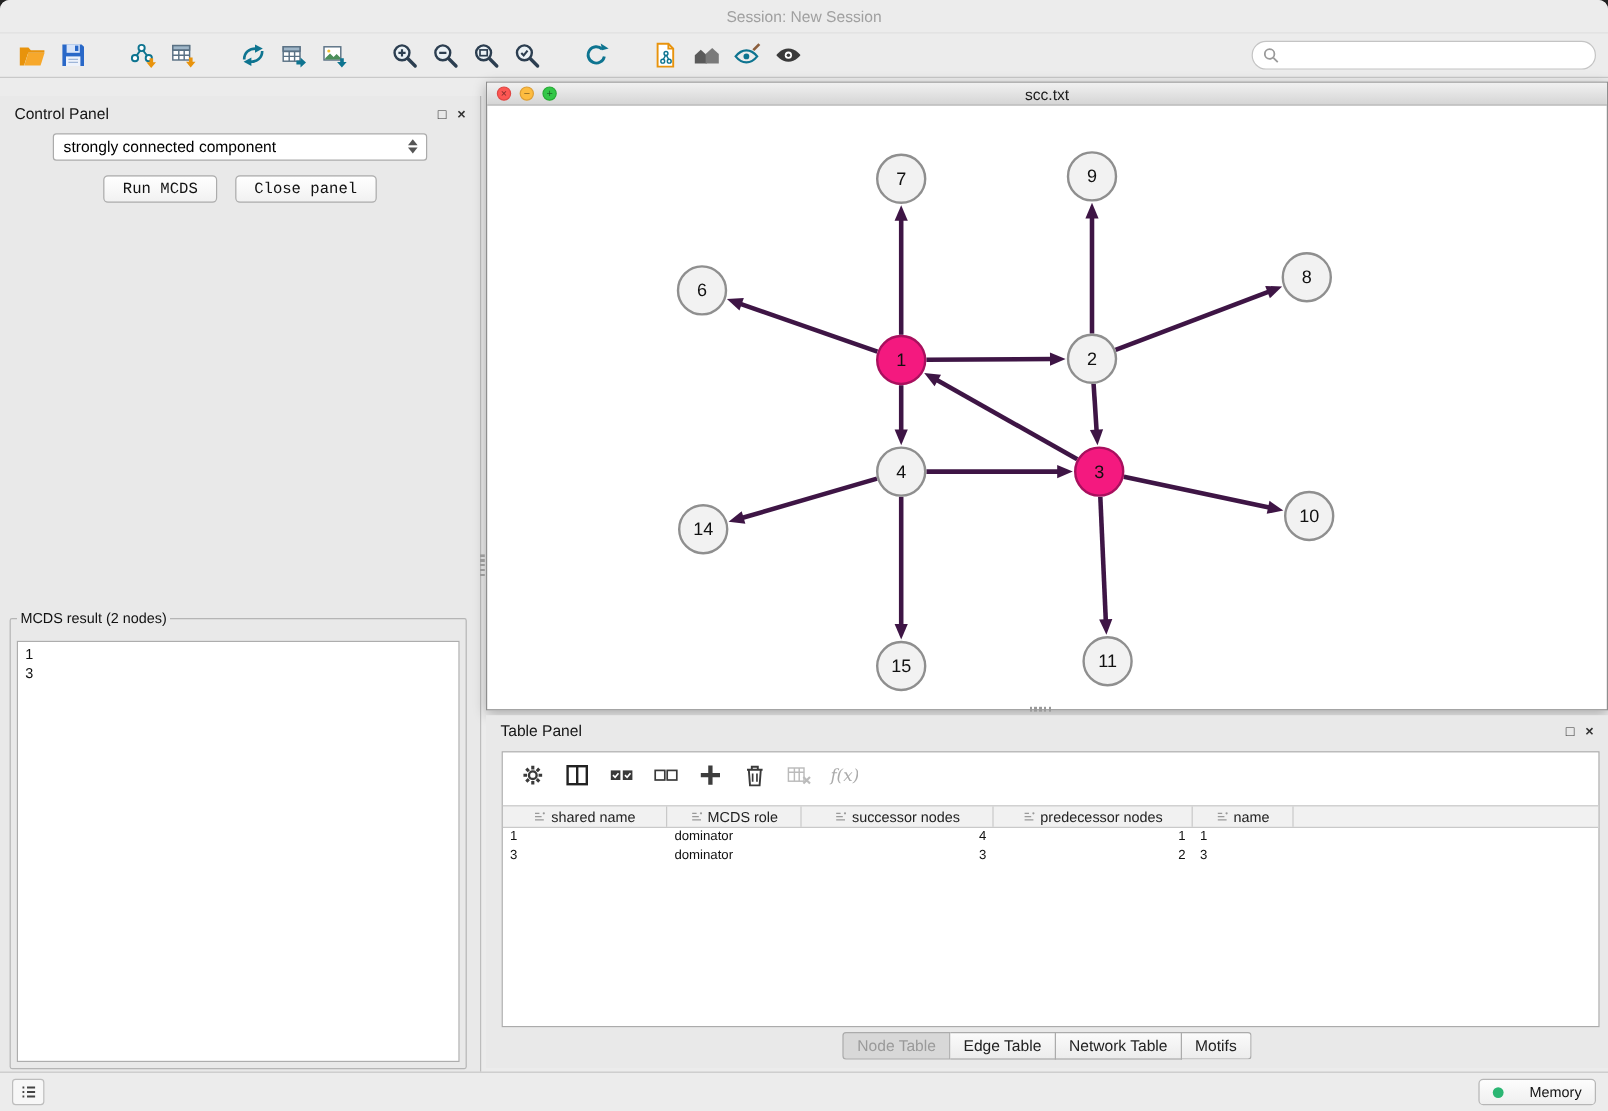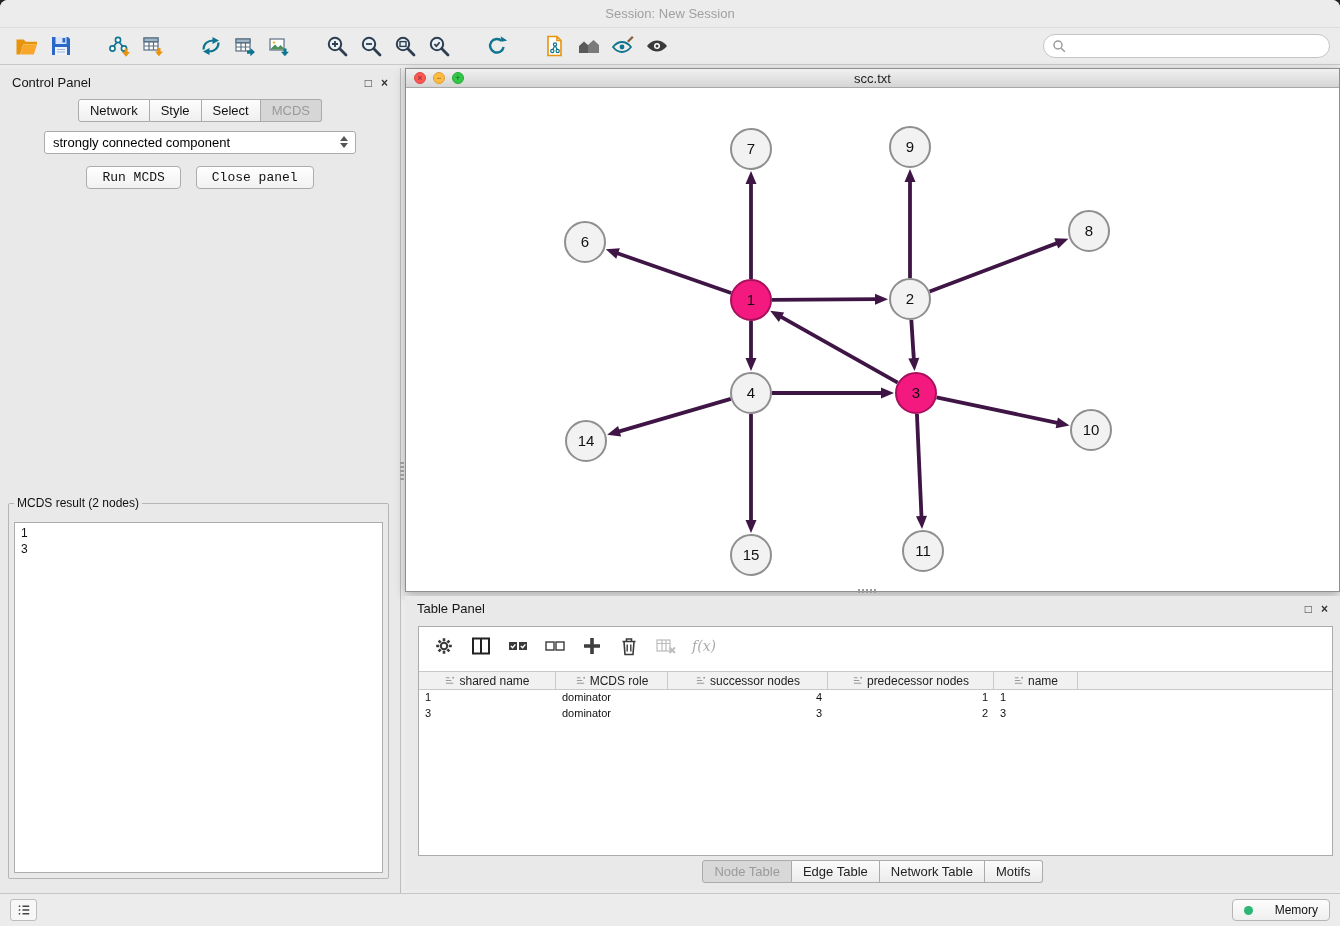--- a/index.html
+++ b/index.html
@@ -12,21 +12,21 @@
 
 .toolbar{height:37px;background:#ECECEC;border-bottom:1px solid #C9C9C9;display:flex;align-items:center;padding:0 10px}
 .tb-icons{display:flex;align-items:center}
 .tbtn{width:34px;height:30px;display:flex;align-items:center;justify-content:center;cursor:default}
 .tbtn.gap{margin-left:24px}
 .icon24{width:24px;height:24px}
 .search{margin-left:auto;position:relative;width:287px;height:24px;background:#fff;border:1px solid #C4C4C4;border-radius:12px;display:flex;align-items:center;padding-left:26px}
 .search svg{position:absolute;left:8px;top:4px;width:15px;height:15px}
 .search input{border:none;outline:none;width:230px;font-size:12px;background:transparent;font-family:inherit}
 
-.control-panel{position:absolute;left:0;top:68px;width:401px;height:827px;background:#E9E9E9;border-right:1px solid #BDBDBD}
+.control-panel{position:absolute;left:0;top:80px;width:401px;height:827px;background:#E9E9E9;border-right:1px solid #BDBDBD}
 .cp-header{display:flex;justify-content:space-between;align-items:center;padding:7px 12px 0;font-size:13px;color:#151515}
 .win-icons{display:flex;gap:9px;font-size:12px;color:#333}
 .win-icons .wi{cursor:default;font-weight:bold}
 .cp-tabs{display:flex;justify-content:center;margin-top:9px}
 .cp-tab{font-size:13px;padding:3px 11px;border:1px solid #ABABAB;border-left:none;background:linear-gradient(#FDFDFD,#EFEFEF);color:#111;cursor:default}
 .cp-tab:first-child{border-left:1px solid #ABABAB;border-radius:3px 0 0 3px}
 .cp-tab:last-child{border-radius:0 3px 3px 0}
 .cp-tab.sel{background:#D6D6D6;color:#9A9A9A}
 .opt-label{text-align:center;margin-top:24px;font-size:13px;color:#111}
 .dropdown{margin:9px auto 12px;width:312px;height:23px;background:#fff;border:1px solid #ABABAB;border-radius:3px;display:flex;align-items:center;padding:0 22px 0 8px;font-size:13px;position:relative;cursor:default}
@@ -230,26 +230,20 @@
   </div>
 
   <div class="control-panel">
     <div class="cp-header">
       <span>Control Panel</span>
       <span class="win-icons">
         <span class="wi">□</span>
         <span class="wi">×</span>
       </span>
     </div>
-    <div class="cp-tabs" id="cp-tabs">
-        <div class="cp-tab">Network</div>
-        <div class="cp-tab">Style</div>
-        <div class="cp-tab">Select</div>
-        <div class="cp-tab sel">MCDS</div>
-      </div>
     <div class="dropdown">
       <span>strongly connected component</span>
       <span class="dd-arrows">
           <span class="dd-up"></span>
           <span class="dd-down"></span>
         </span>
     </div>
     <div class="cp-buttons">
       <button class="btn">Run MCDS</button>
       <button class="btn">Close panel</button>

